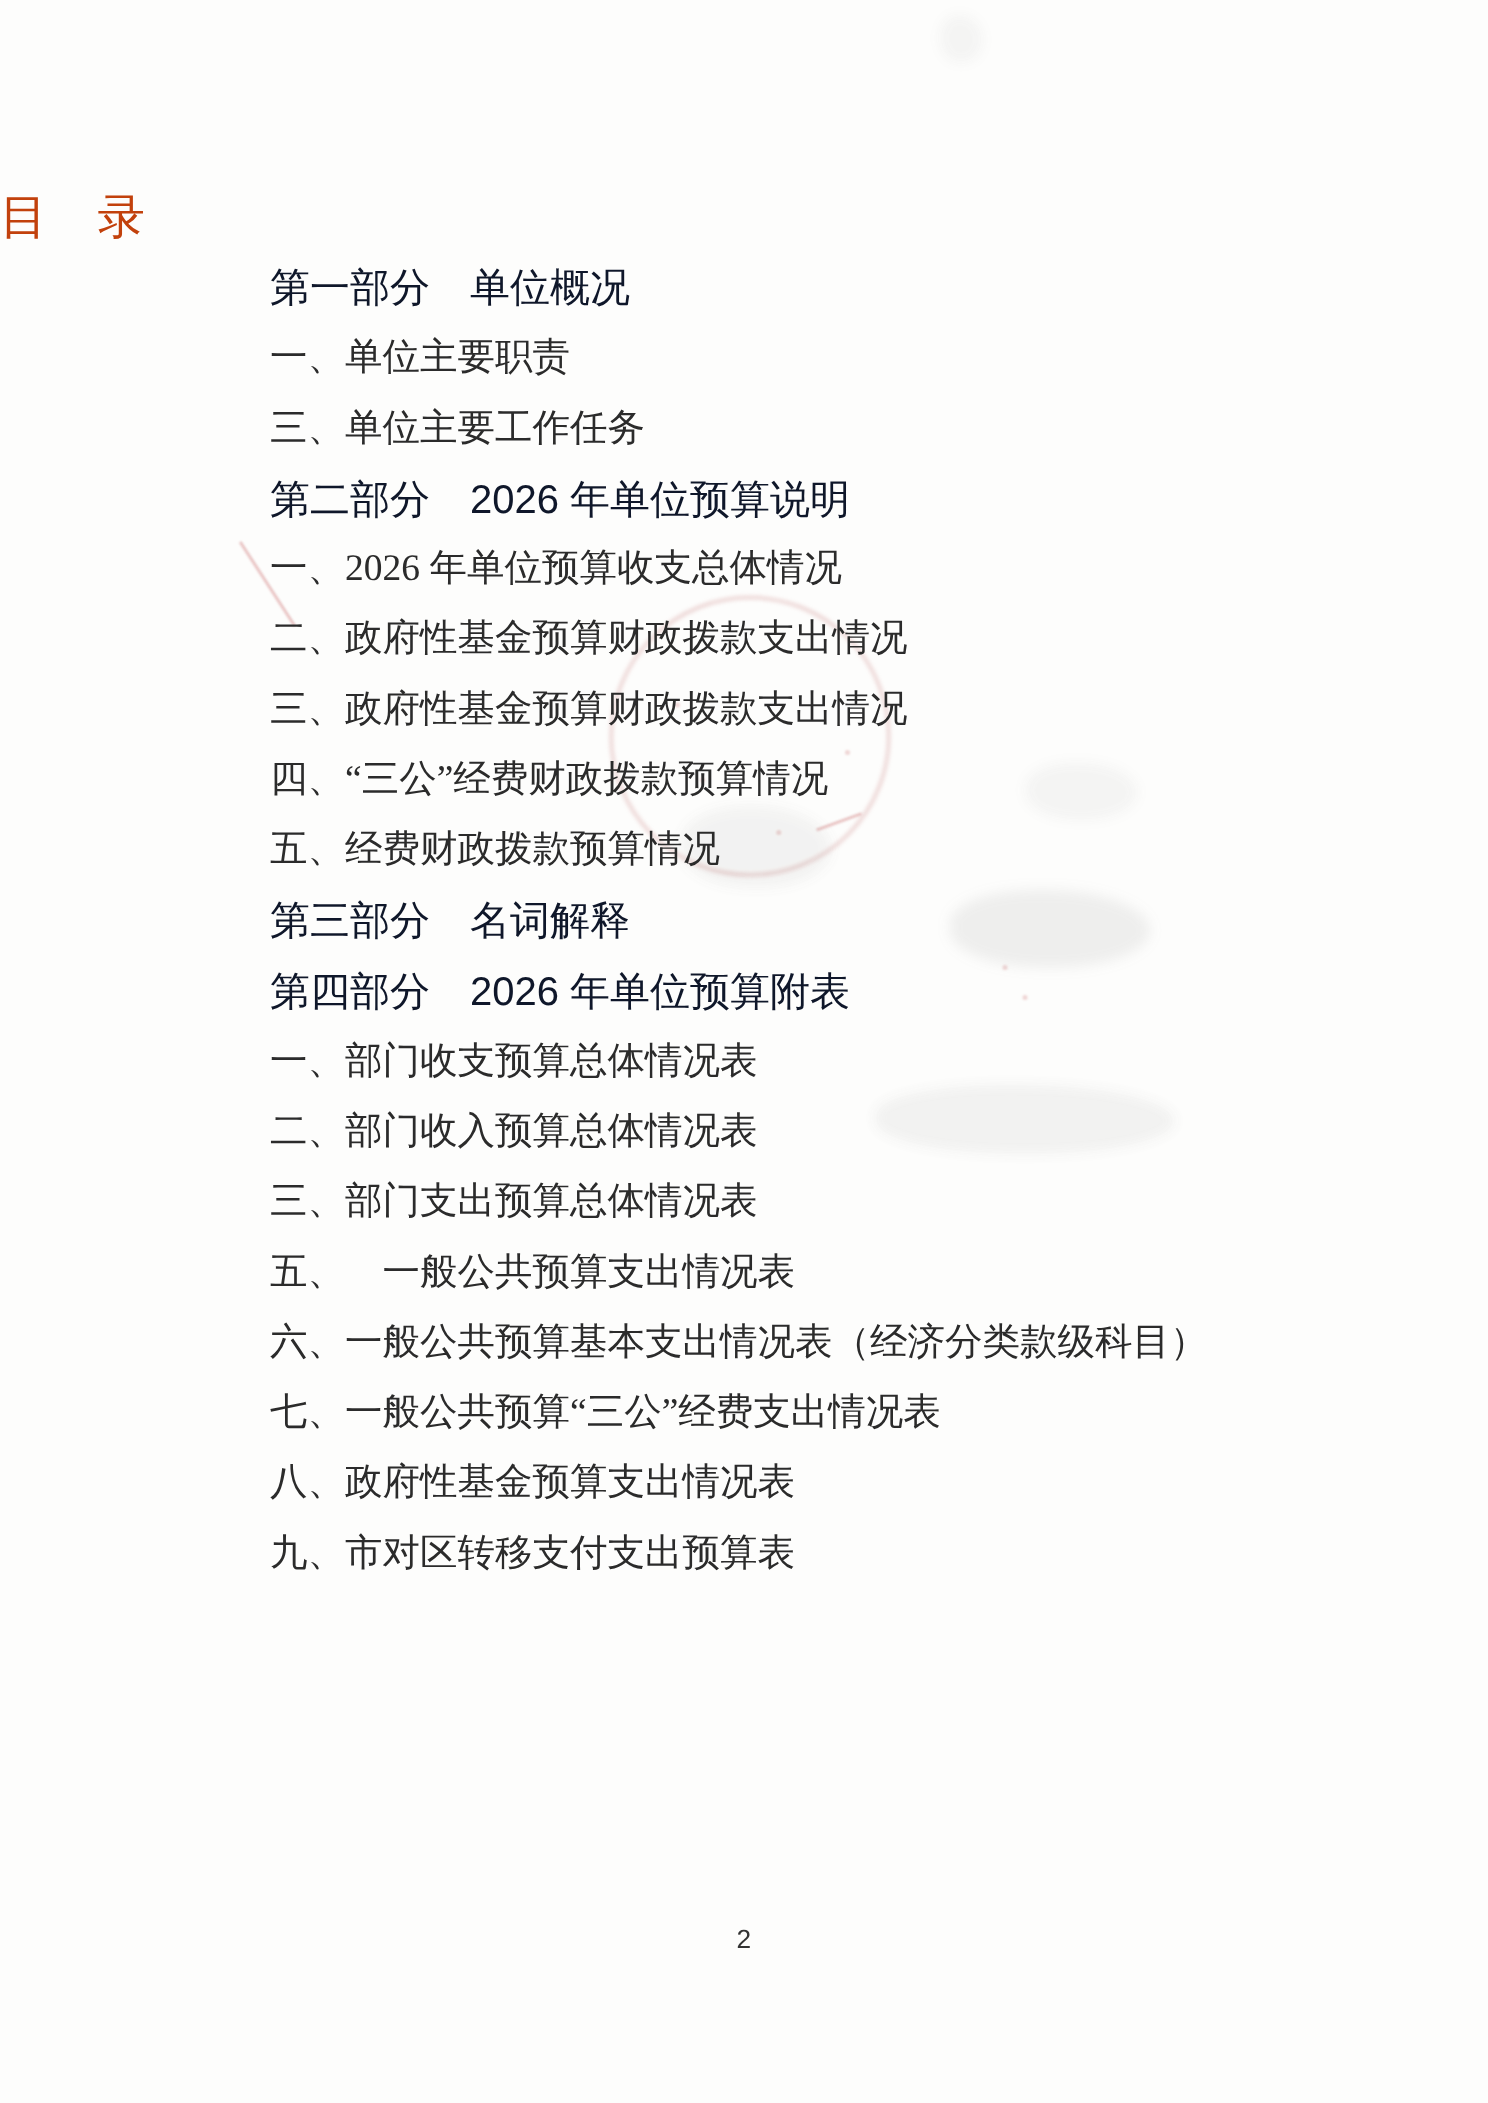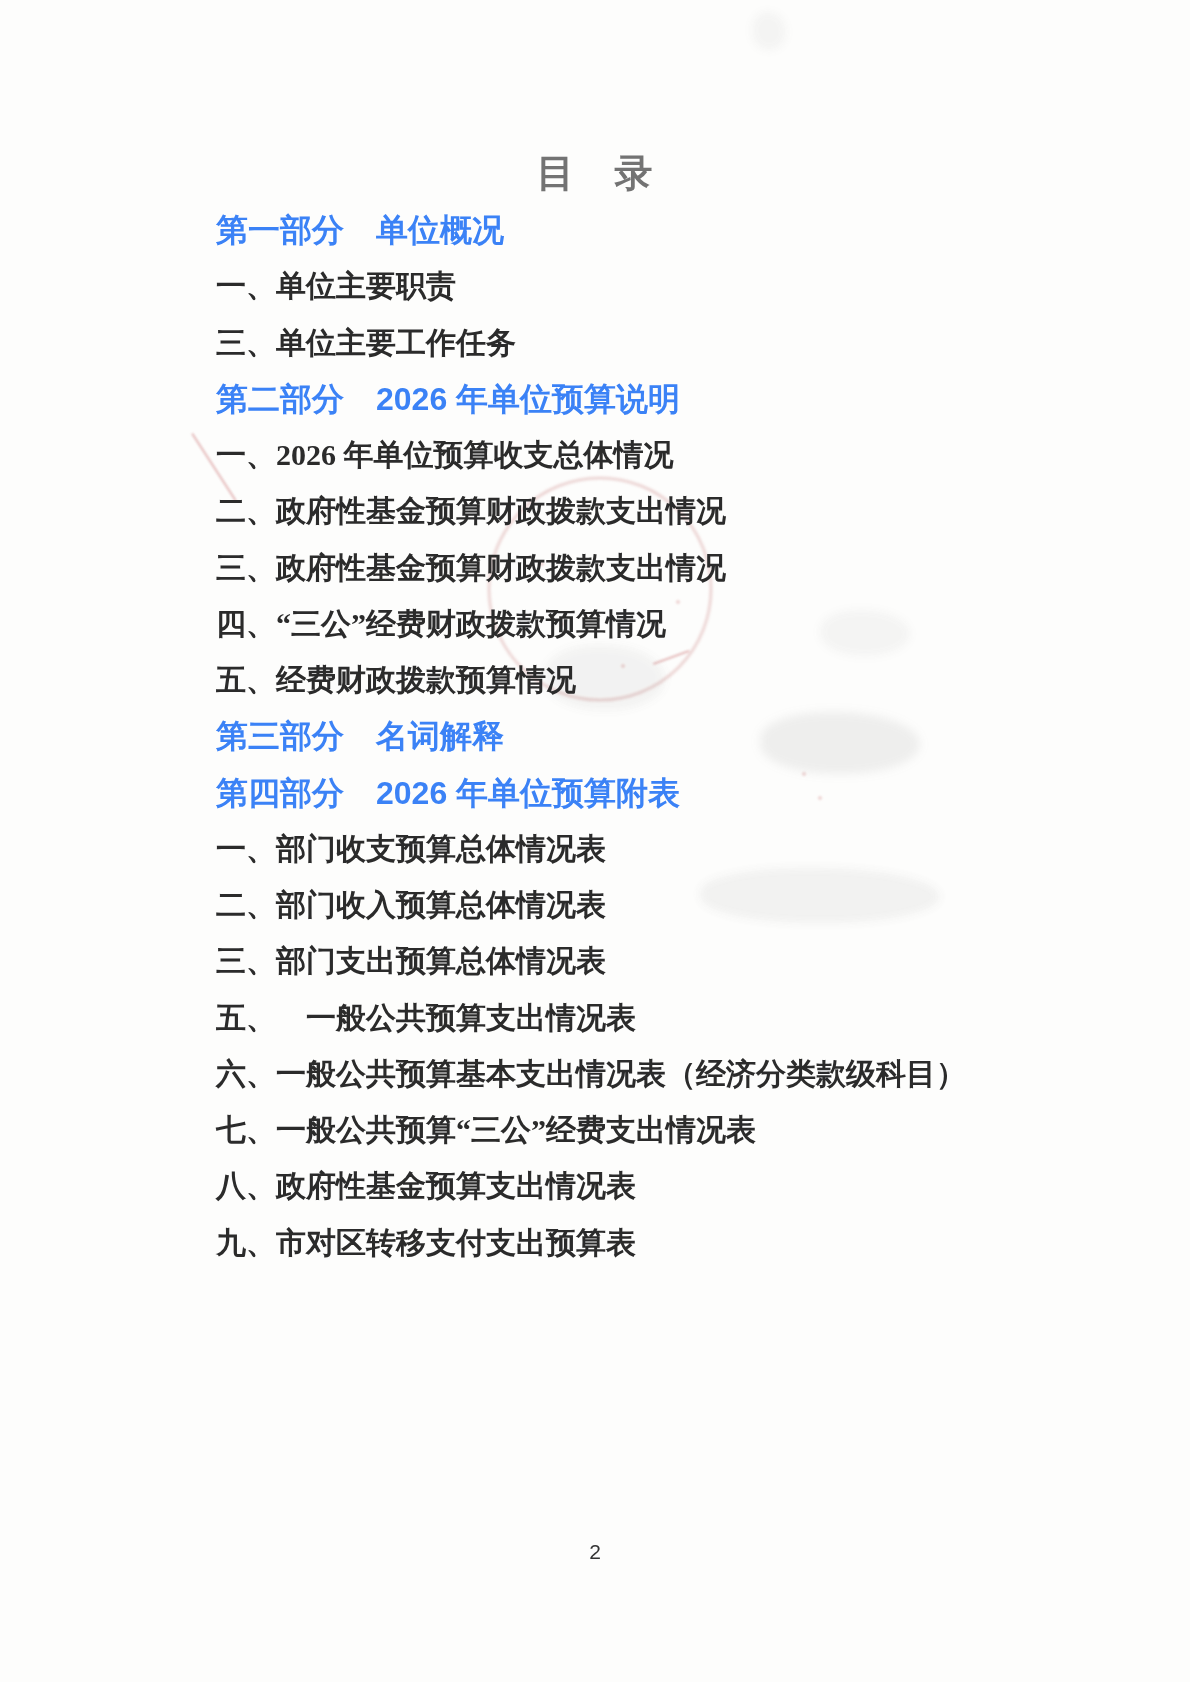--- a/index.html
+++ b/index.html
@@ -8,45 +8,44 @@
     width:1190px;height:1682px;
     margin:0 auto;
     background:#fdfdfc;
     overflow:hidden;
     font-family:"Liberation Serif", serif;
     color:#242424;
   }
   .doc-title{
     position:absolute;
     top:148px;left:0;width:100%;
-    text-align:center;
     font-family:"Liberation Sans", sans-serif;
-    font-weight:700;
+    font-weight:400;
     font-size:38px;
-    color:#737373;
+    color:#c2410c;
     letter-spacing:1px;
   }
   .toc{
     position:absolute;
     top:202px;left:216px;right:30px;
   }
   .toc .line{
     height:56.25px;
     line-height:56.25px;
     white-space:nowrap;
   }
   .toc .heading{
     font-family:"Liberation Sans", sans-serif;
-    font-weight:700;
+    font-weight:400;
     font-size:32px;
-    color:#3b82f6;
+    color:#0f172a;
   }
   .toc .item{
     font-family:"Liberation Serif", serif;
-    font-weight:700;
+    font-weight:400;
     font-size:30px;
     color:#2b2b2b;
   }
   .page-number{
     position:absolute;
     top:1540px;left:0;width:100%;
     text-align:center;
     font-family:"Liberation Sans", sans-serif;
     font-size:21px;
     color:#333;

